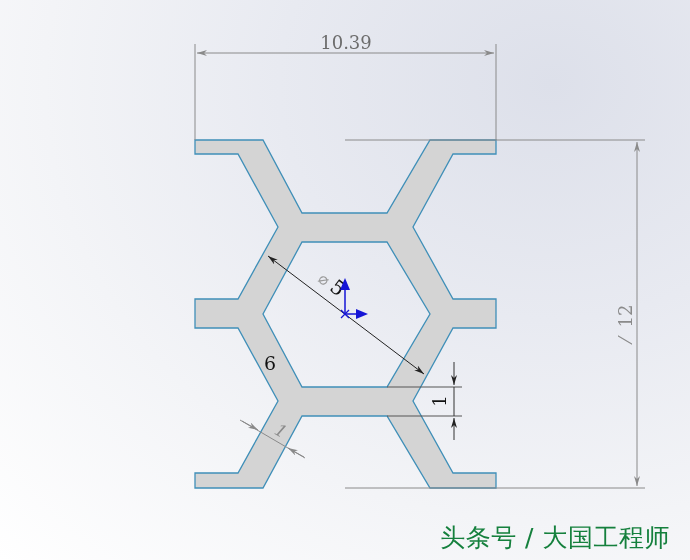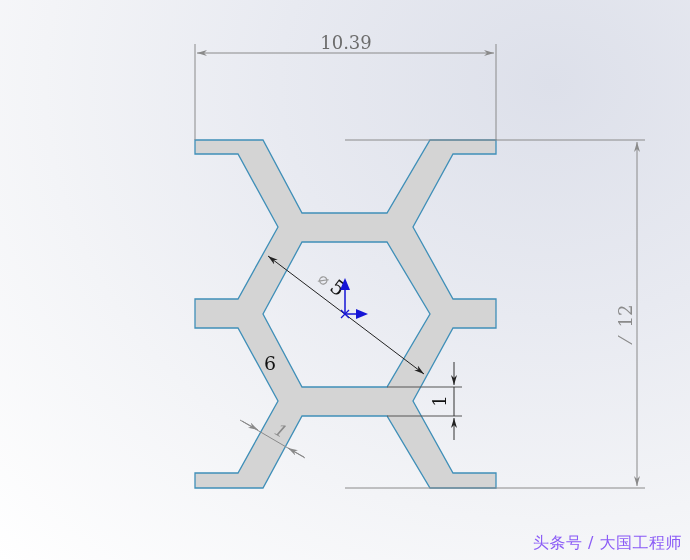--- a/index.html
+++ b/index.html
@@ -1,22 +1,22 @@
 <!DOCTYPE html>
 <html><head>
 <meta charset="utf-8">
 <style>
   html, body { margin:0; padding:0; }
   body { width:690px; height:560px; overflow:hidden; position:relative;
     background: radial-gradient(ellipse at 80% 15%, #dde0ea 0%, #e8eaf1 35%, #f3f4f7 65%, #ffffff 100%);
     font-family: "DejaVu Serif", serif; }
   .canvas { position:absolute; left:0; top:0; width:690px; height:560px;border-radius:20px; }
   svg text { font-family: "DejaVu Serif", "Liberation Serif", serif; }
-  .watermark { position:absolute; right:8px; bottom:6px; font-family:"DejaVu Sans", sans-serif;
-    font-size:16px; color:#8b5cf6; letter-spacing:0.5px; }
+  .watermark { position:absolute; right:20px; bottom:6px; font-family:"DejaVu Sans", sans-serif;
+    font-size:25px; color:#15803d; letter-spacing:0.5px; }
 </style>
 </head>
 <body>
 
 <div class="canvas">
 <svg width="690" height="560" viewBox="0 0 690 560" xmlns="http://www.w3.org/2000/svg">
   <defs>
     <marker id="arr" viewBox="0 0 10 6" refX="10" refY="3" markerWidth="10" markerHeight="6" orient="auto-start-reverse">
       <path d="M0,0 L10,3 L0,6 L3,3 Z" fill="#8a8a8a"></path>
     </marker>

